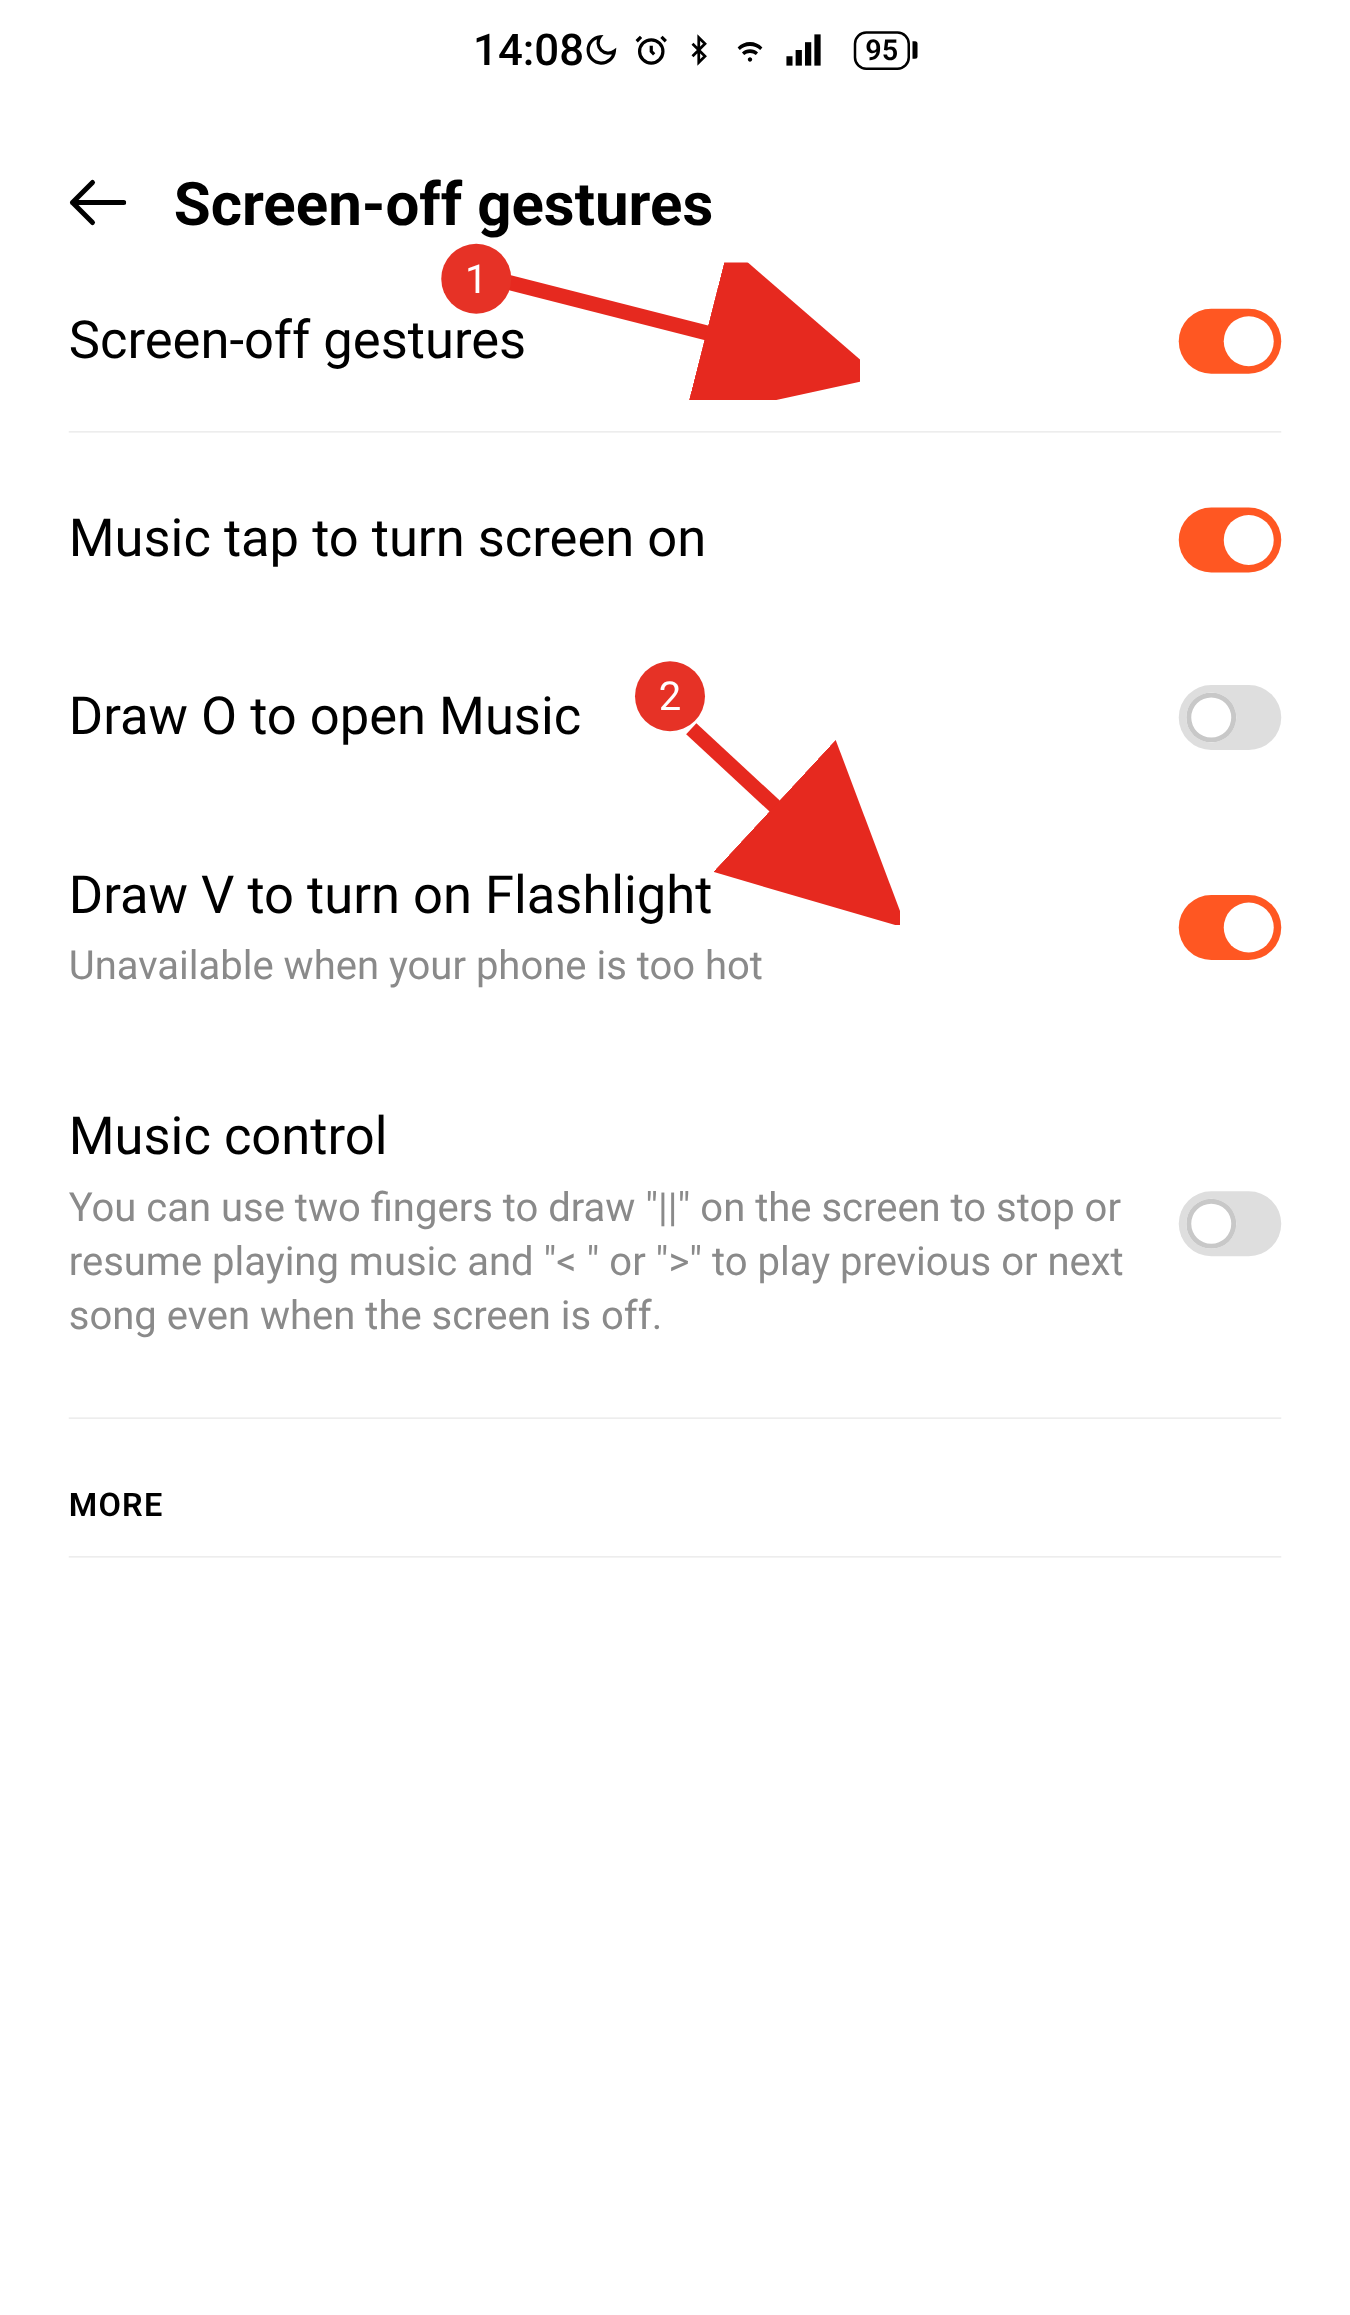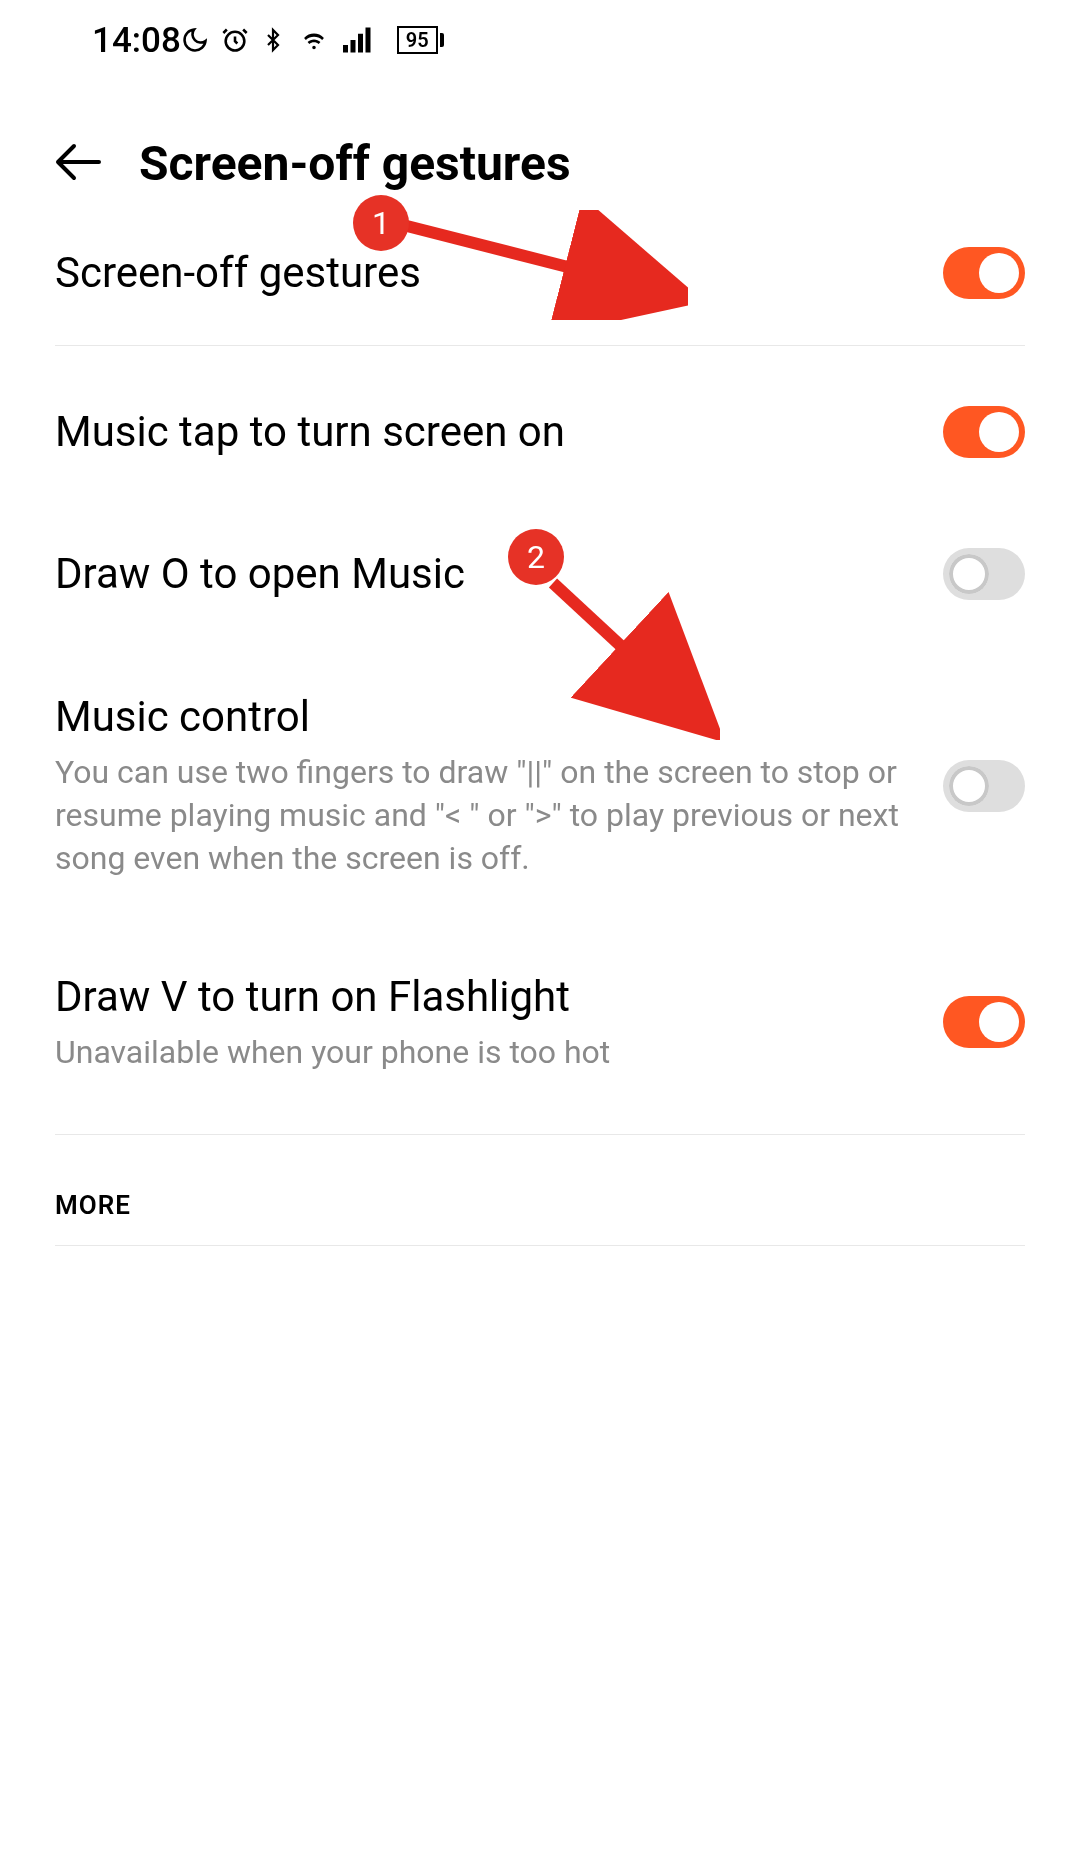--- a/index.html
+++ b/index.html
@@ -6,21 +6,21 @@
     body {
       width: 1080px;
       height: 1852px;
       background: #ffffff;
       font-family: -apple-system, BlinkMacSystemFont, "Segoe UI", Roboto, sans-serif;
       position: relative;
       overflow: hidden;
     }
     .status-bar {
       display: flex;
-      justify-content: flex-start;
+      justify-content: center;
       align-items: center;
       padding: 20px 60px 10px 92px;
       height: 70px;
     }
     .status-time {
       font-size: 35px;
       font-weight: 500;
       color: #000;
     }
     .status-icons {
@@ -28,23 +28,23 @@
       align-items: center;
       gap: 12px;
     }
     .status-icons svg { display: block; }
     .battery {
       display: inline-flex;
       align-items: center;
     }
     .battery-box {
       border: 2.5px solid #000;
-      border-radius: 0;
+      border-radius: 10px;
       padding: 2px 7px;
-      font-size: 20px;
+      font-size: 23px;
       font-weight: 600;
       line-height: 1;
       margin-left: 12px;
     }
     .battery-tip {
       width: 4px;
       height: 14px;
       background: #000;
       border-radius: 0 2px 2px 0;
       margin-left: 2px;
@@ -210,34 +210,34 @@
     <div class="setting-text">
       <div class="setting-title">Draw  O  to open Music</div>
     </div>
     <div class="toggle off">
         <div class="toggle-knob"></div>
       </div>
   </div>
 
   <div class="setting-row">
     <div class="setting-text">
+      <div class="setting-title">Draw  V  to turn on Flashlight</div>
+      <div class="setting-subtitle">Unavailable when your phone is too hot</div>
+    </div>
+    <div class="toggle on">
+        <div class="toggle-knob"></div>
+      </div>
+  </div>
+
+  <div class="setting-row">
+    <div class="setting-text">
       <div class="setting-title">Music control</div>
       <div class="setting-subtitle">You can use two fingers to draw "||" on the screen to stop or resume playing music and "&lt; " or "&gt;" to play previous or next song even when the screen is off.</div>
     </div>
     <div class="toggle off">
-        <div class="toggle-knob"></div>
-      </div>
-  </div>
-
-  <div class="setting-row">
-    <div class="setting-text">
-      <div class="setting-title">Draw  V  to turn on Flashlight</div>
-      <div class="setting-subtitle">Unavailable when your phone is too hot</div>
-    </div>
-    <div class="toggle on">
         <div class="toggle-knob"></div>
       </div>
   </div>
 
   <div class="divider"></div>
 
   <div class="section-label">MORE</div>
 
 
   <div class="divider"></div>

